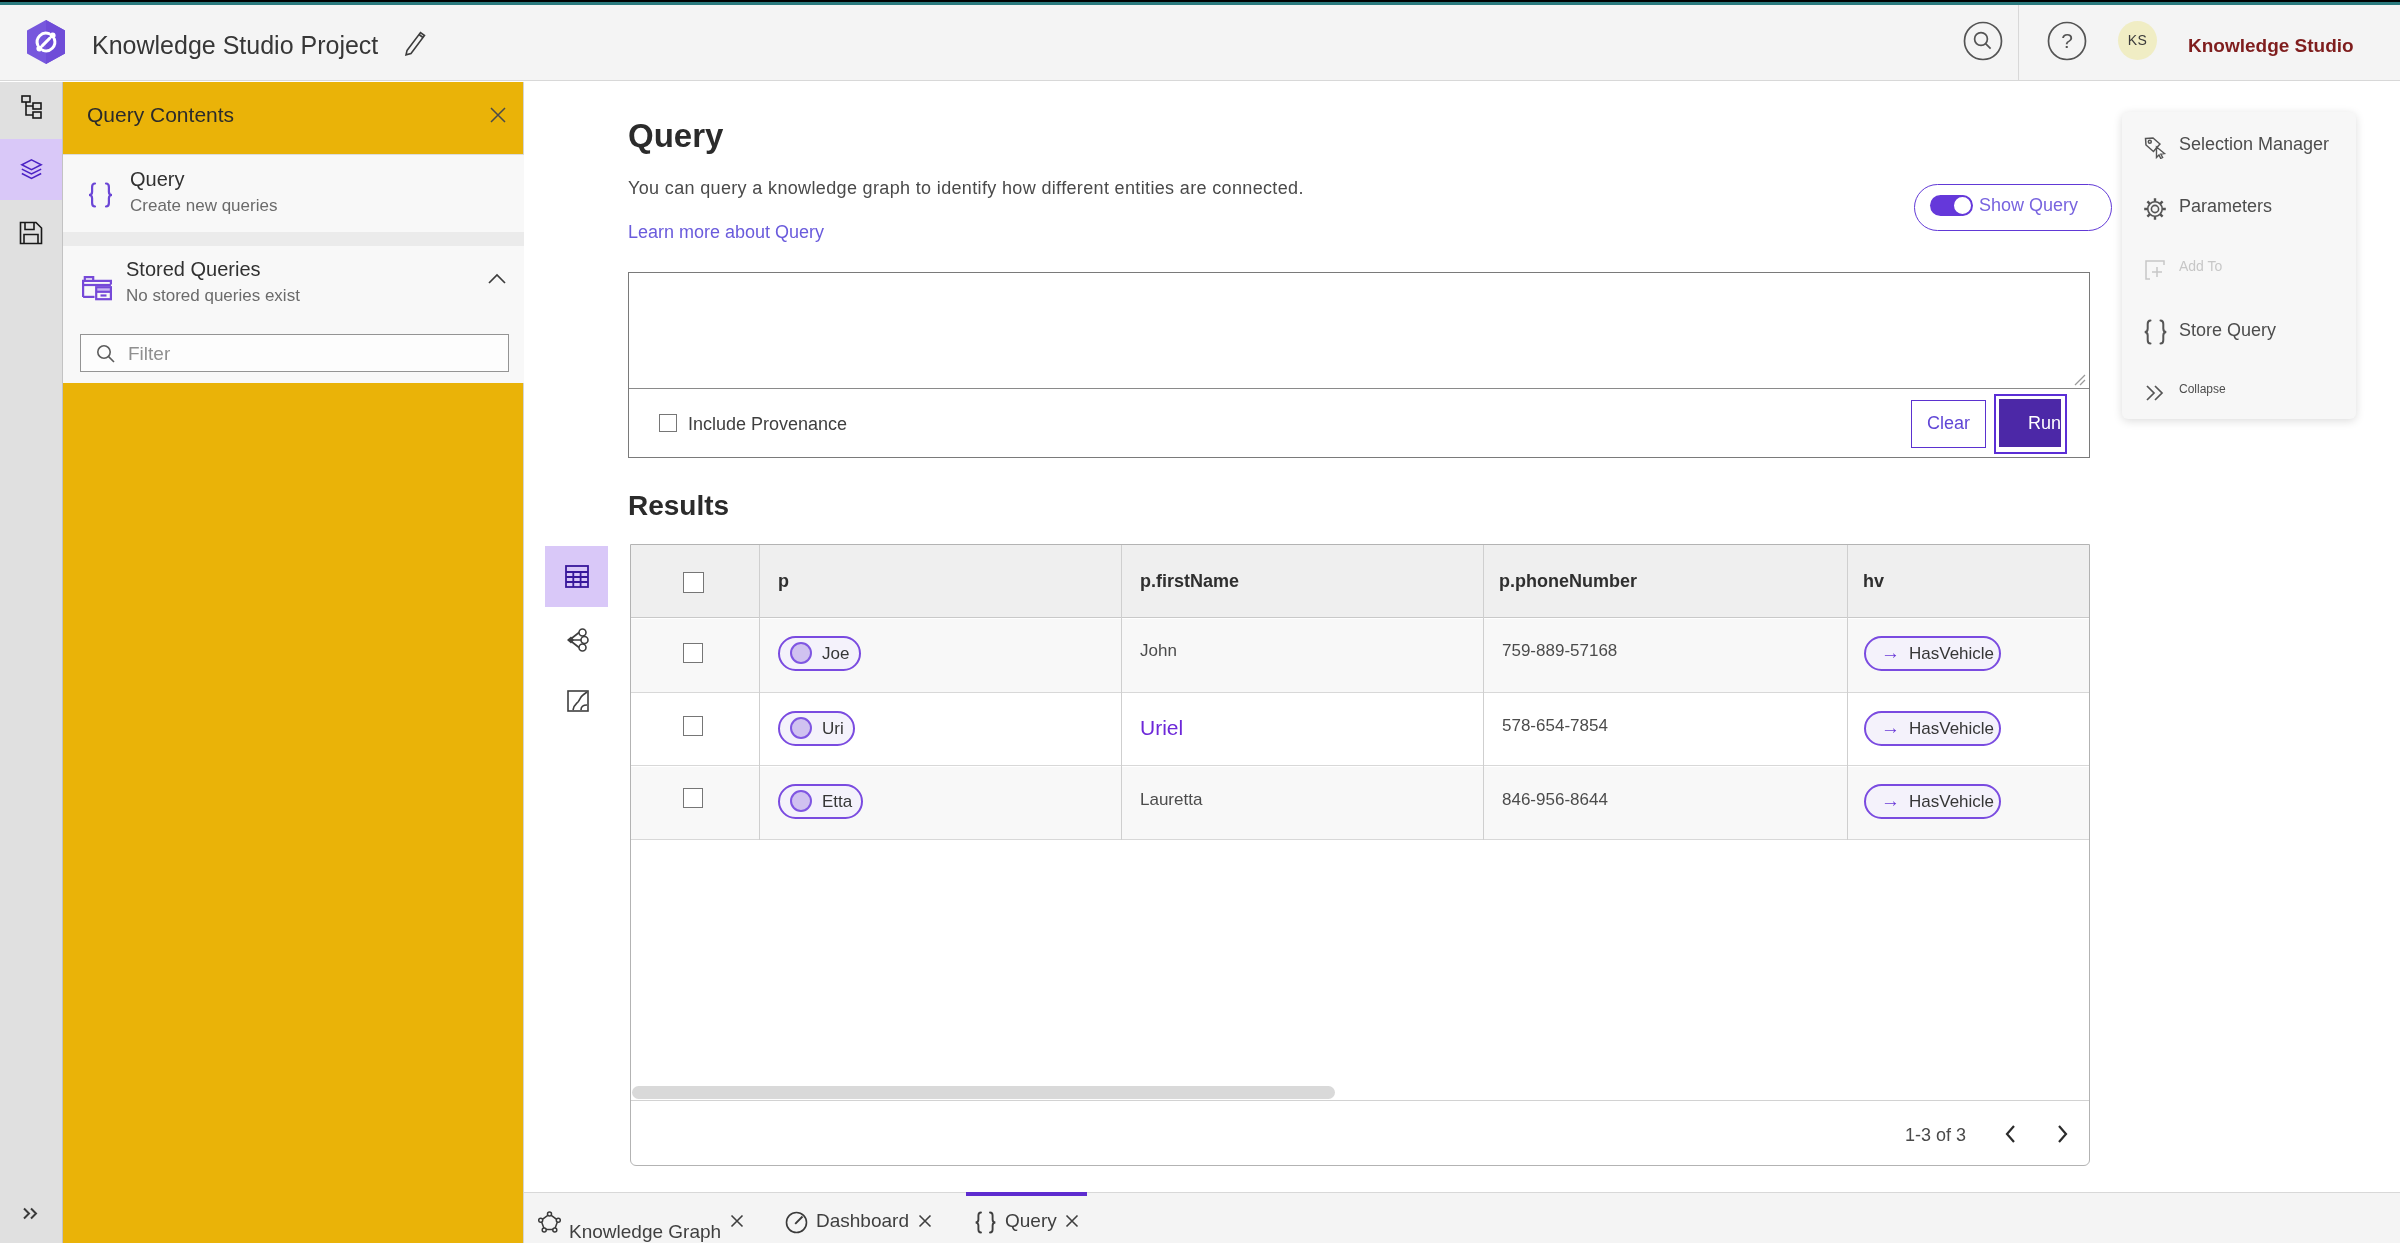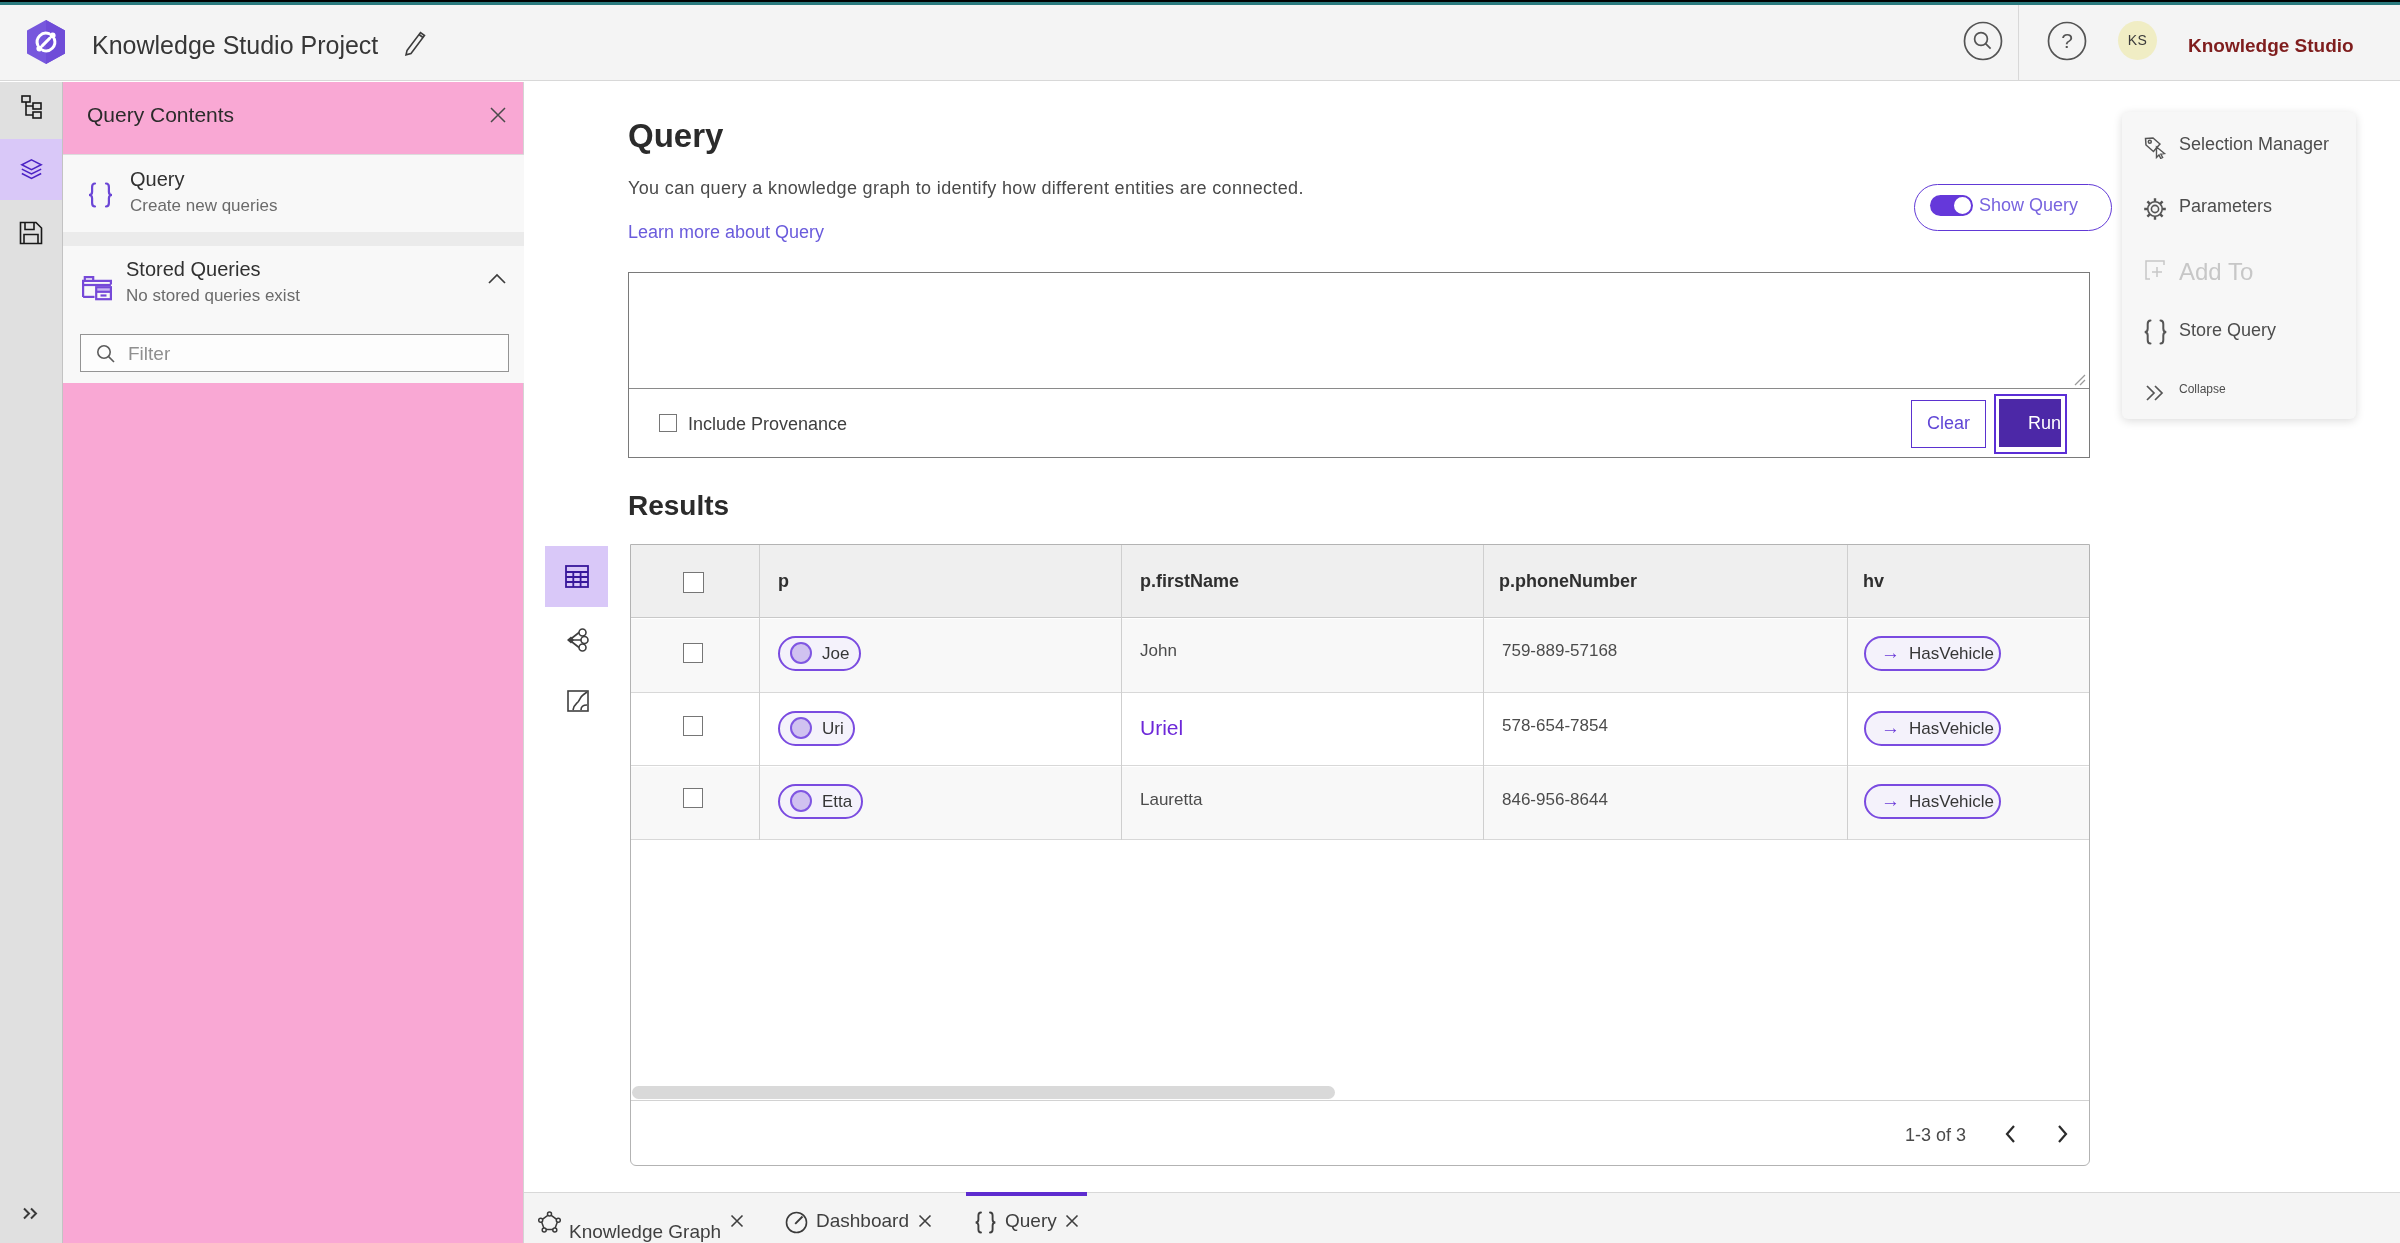--- a/index.html
+++ b/index.html
@@ -81,21 +81,21 @@
   </svg>
 
   <svg class="abs" style="left:22px;top:1125px;" width="17" height="13" viewBox="0 0 17 13">
     <g fill="none" stroke="#3a3a3a" stroke-width="2">
       <path d="M2 1.5 L7 6.5 L2 11.5"></path>
       <path d="M9 1.5 L14 6.5 L9 11.5"></path>
     </g>
   </svg>
 </div>
 
-<div class="abs" style="left:62px;top:82px;width:462px;height:1161px;background:#f9a8d4;border-right:1px solid #d4d4d4;border-left:1px solid #c3c3c3;">
+<div class="abs" style="left:62px;top:82px;width:462px;height:1161px;background:#eab308;border-right:1px solid #d4d4d4;border-left:1px solid #c3c3c3;">
   <div class="abs" style="left:24px;top:21px;font-size:21px;color:#2b2b2b;">Query Contents</div>
   <svg class="abs" style="left:427px;top:25px;" width="16" height="16" viewBox="0 0 16 16">
     <path d="M1 1 L15 15 M15 1 L1 15" stroke="#4a4a4a" stroke-width="1.5"></path>
   </svg>
   <div class="abs" style="left:0;top:72px;width:462px;height:1px;background:#dcdcdc;"></div>
 
   <div class="abs" style="left:0;top:73px;width:462px;height:77px;background:#f8f8f8;">
     <svg class="abs" style="left:24px;top:27px;" width="27" height="26" viewBox="0 0 27 26">
       <g fill="none" stroke="#6b46d6" stroke-width="2.2" stroke-linecap="round">
         <path d="M8 1.5 C5.8 1.5 5.1 2.7 5.1 5 L5.1 9.7 C5.1 11.9 3.9 13 2 13 C3.9 13 5.1 14.1 5.1 16.3 L5.1 21 C5.1 23.3 5.8 24.5 8 24.5"></path>
@@ -277,21 +277,21 @@
     </g>
   </svg>
   <div class="abs" style="left:57px;top:84px;font-size:18px;color:#4d4d4d;">Parameters</div>
 
   <svg class="abs" style="left:22px;top:147px;" width="22" height="22" viewBox="0 0 22 22">
     <g fill="none" stroke="#c7c7c7" stroke-width="1.5">
       <path d="M20 6 V2 H2 V20 H6"></path>
       <path d="M13 8 V18 M8 13 H18"></path>
     </g>
   </svg>
-  <div class="abs" style="left:57px;top:146px;font-size:24px;color:#c7c7c7;">Add To</div>
+  <div class="abs" style="left:57px;top:146px;font-size:14px;color:#c7c7c7;">Add To</div>
 
   <svg class="abs" style="left:21px;top:207px;" width="25" height="26" viewBox="0 0 25 26">
       <g fill="none" stroke="#555" stroke-width="2" stroke-linecap="round">
         <path d="M7.5 1.5 C5.3 1.5 4.7 2.7 4.7 5 L4.7 9.5 C4.7 11.8 3.5 13 1.7 13 C3.5 13 4.7 14.2 4.7 16.5 L4.7 21 C4.7 23.3 5.3 24.5 7.5 24.5"></path>
         <path d="M17.5 1.5 C19.7 1.5 20.3 2.7 20.3 5 L20.3 9.5 C20.3 11.8 21.5 13 23.3 13 C21.5 13 20.3 14.2 20.3 16.5 L20.3 21 C20.3 23.3 19.7 24.5 17.5 24.5"></path>
       </g>
     </svg>
   <div class="abs" style="left:57px;top:208px;font-size:18px;color:#4d4d4d;">Store Query</div>
 
   <svg class="abs" style="left:22px;top:272px;" width="22" height="18" viewBox="0 0 22 18">

